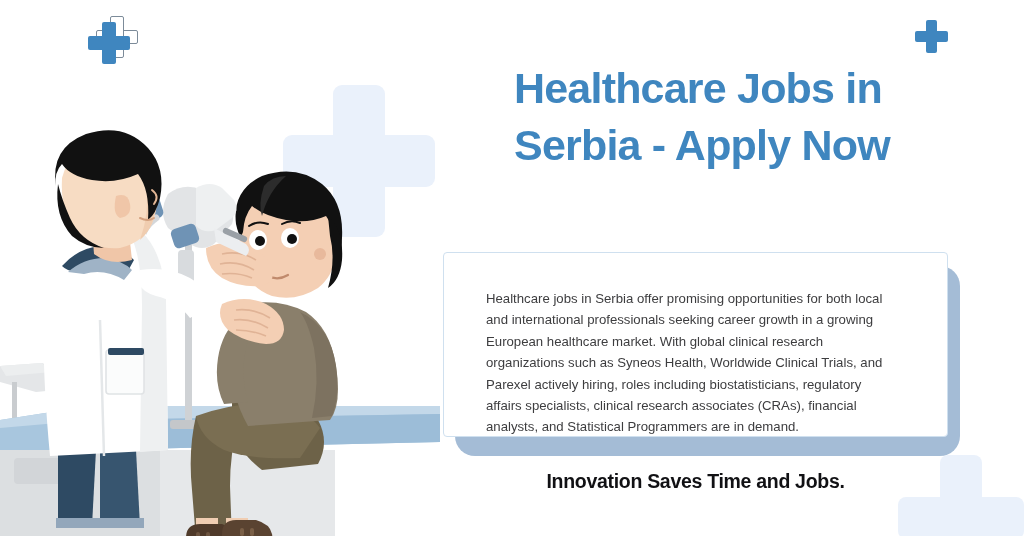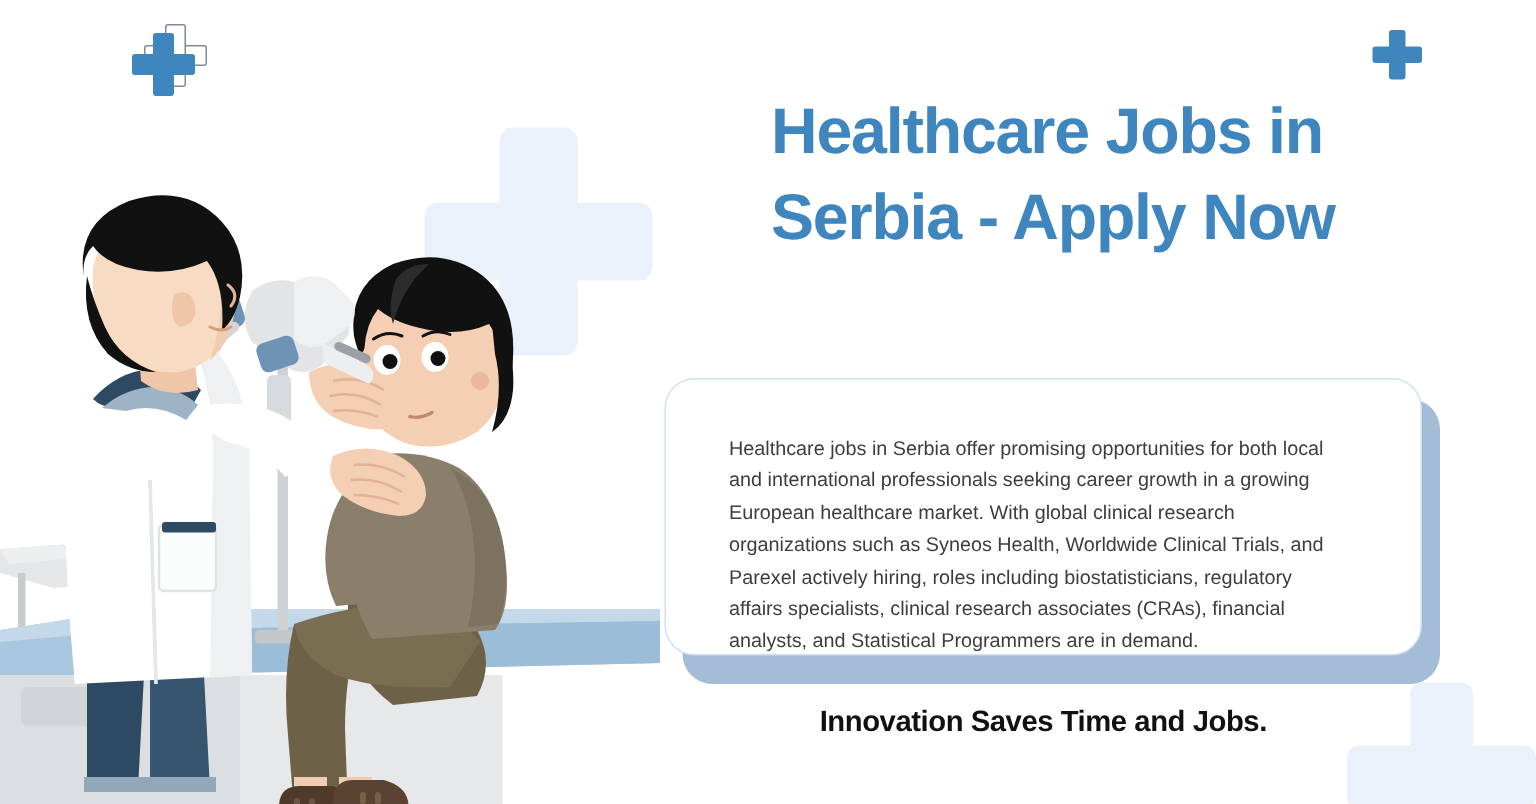--- a/index.html
+++ b/index.html
@@ -73,21 +73,21 @@
   #card-shadow {
     position:absolute; left:12px; top:14px;
     width:505px; height:190px;
     background:#a4bcd6; border-radius:20px;
   }
   #card {
     position:absolute; left:0; top:0;
     width:505px; height:185px;
     background:#ffffff;
     border:1.5px solid #cfe0ef;
-    border-radius:20px;
+    border-radius:4px;
   }
   #card-body {
     position:absolute; left:42px; top:35px; width:408px;
     font-size:13.2px; line-height:1.62;
     color:#3d3d3f;
   }
 
   
   #tagline {
     position:absolute; left:443px; top:470px; width:505px;

